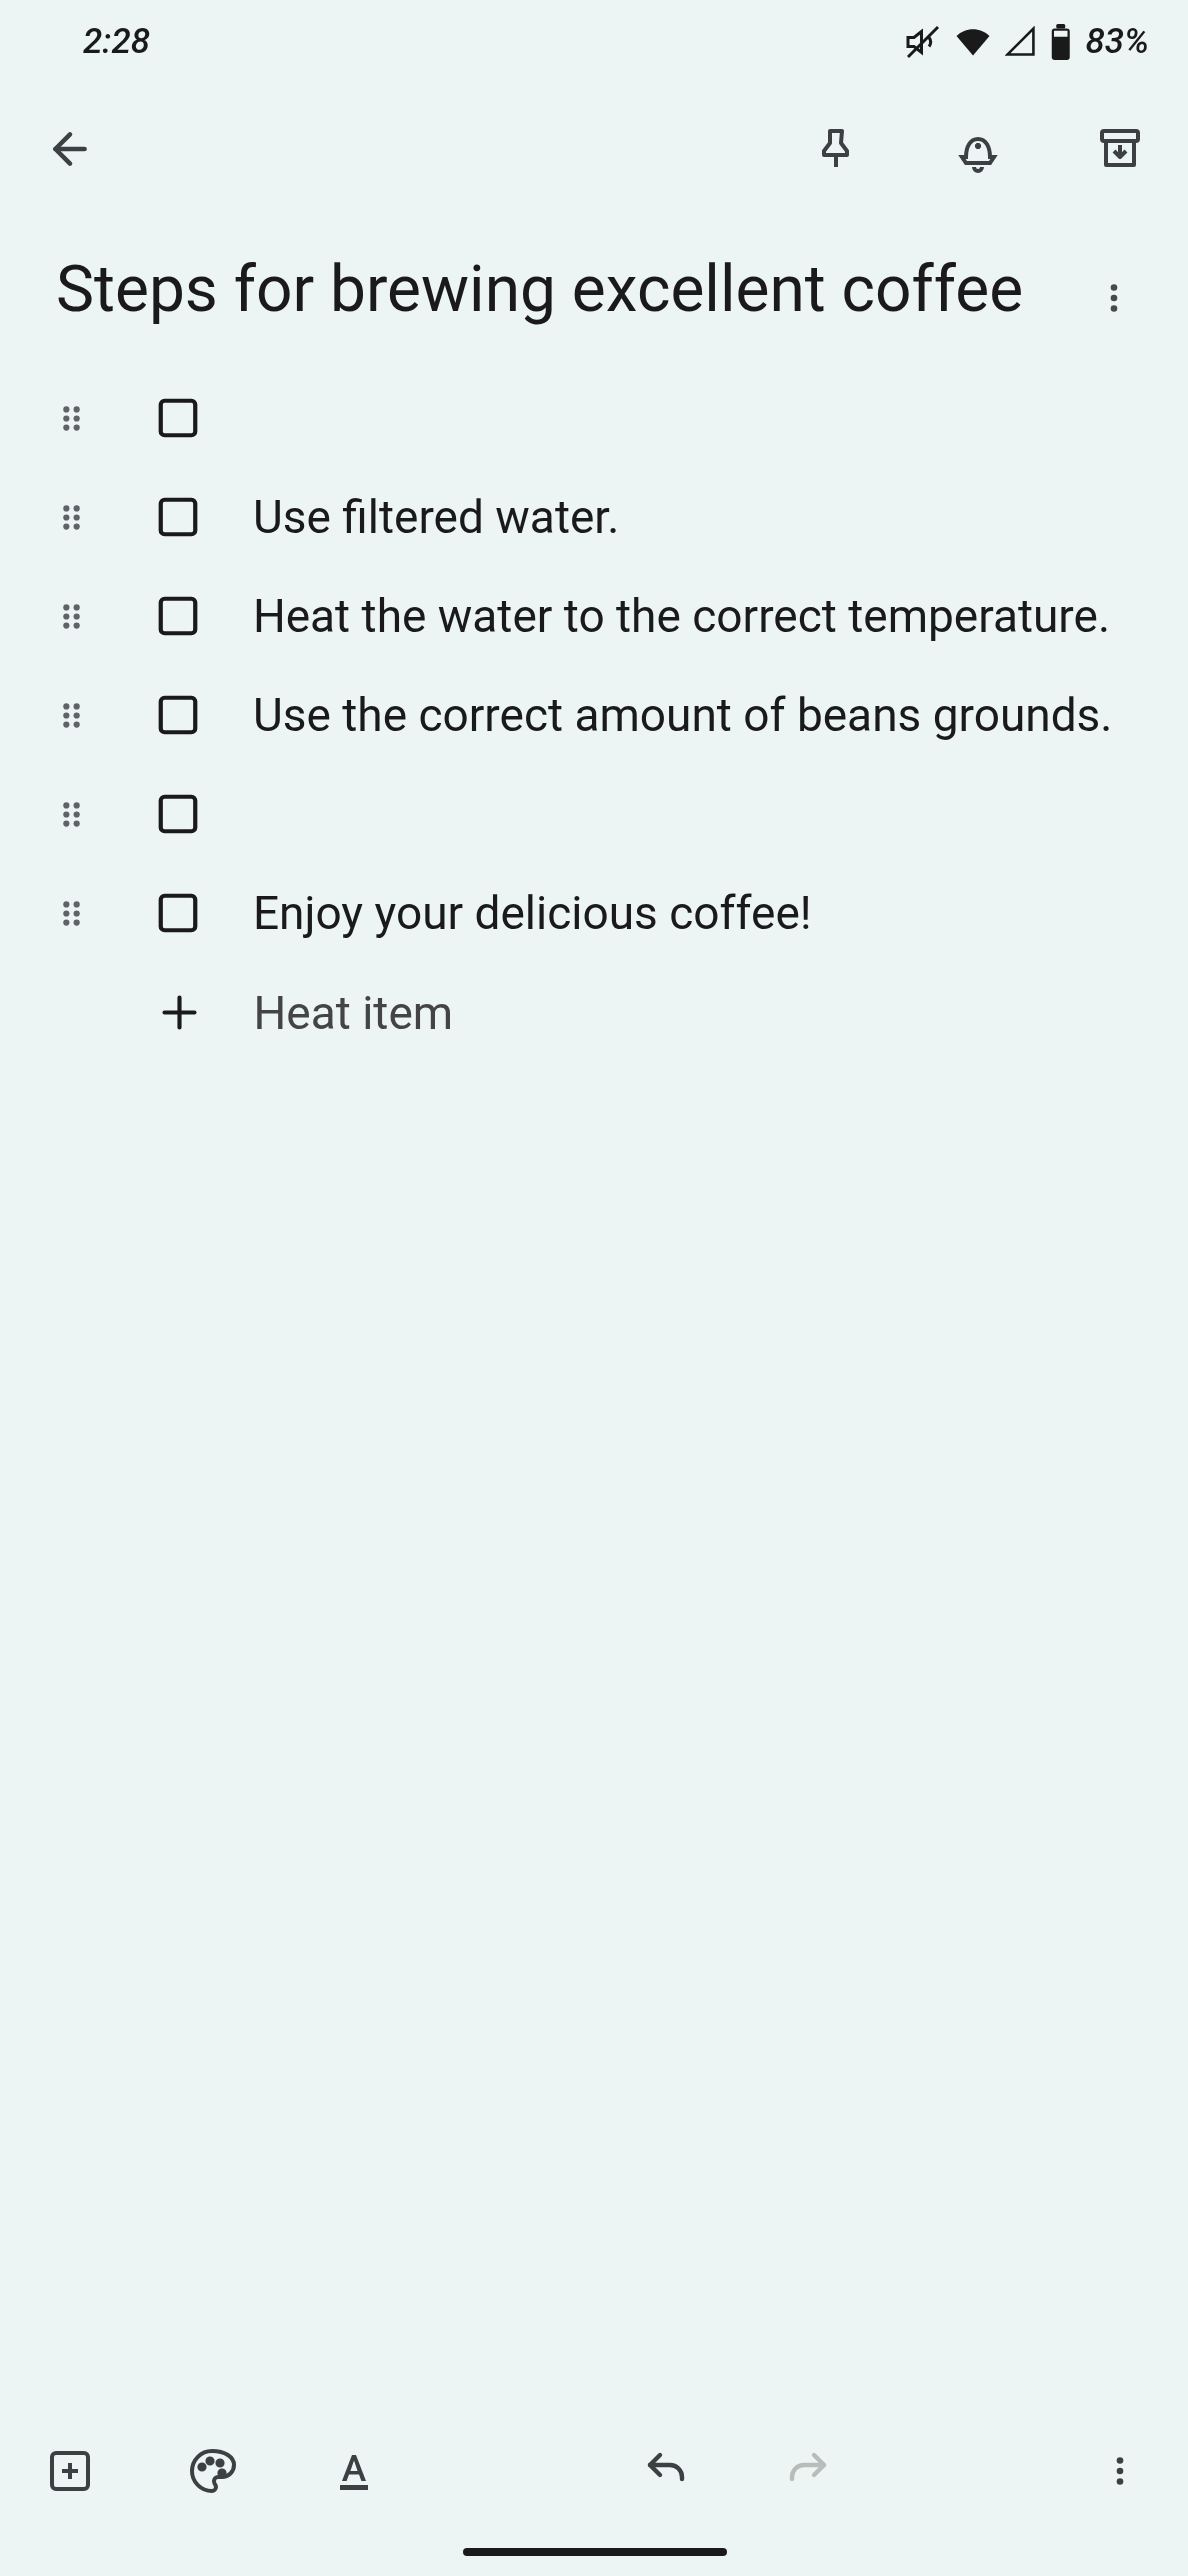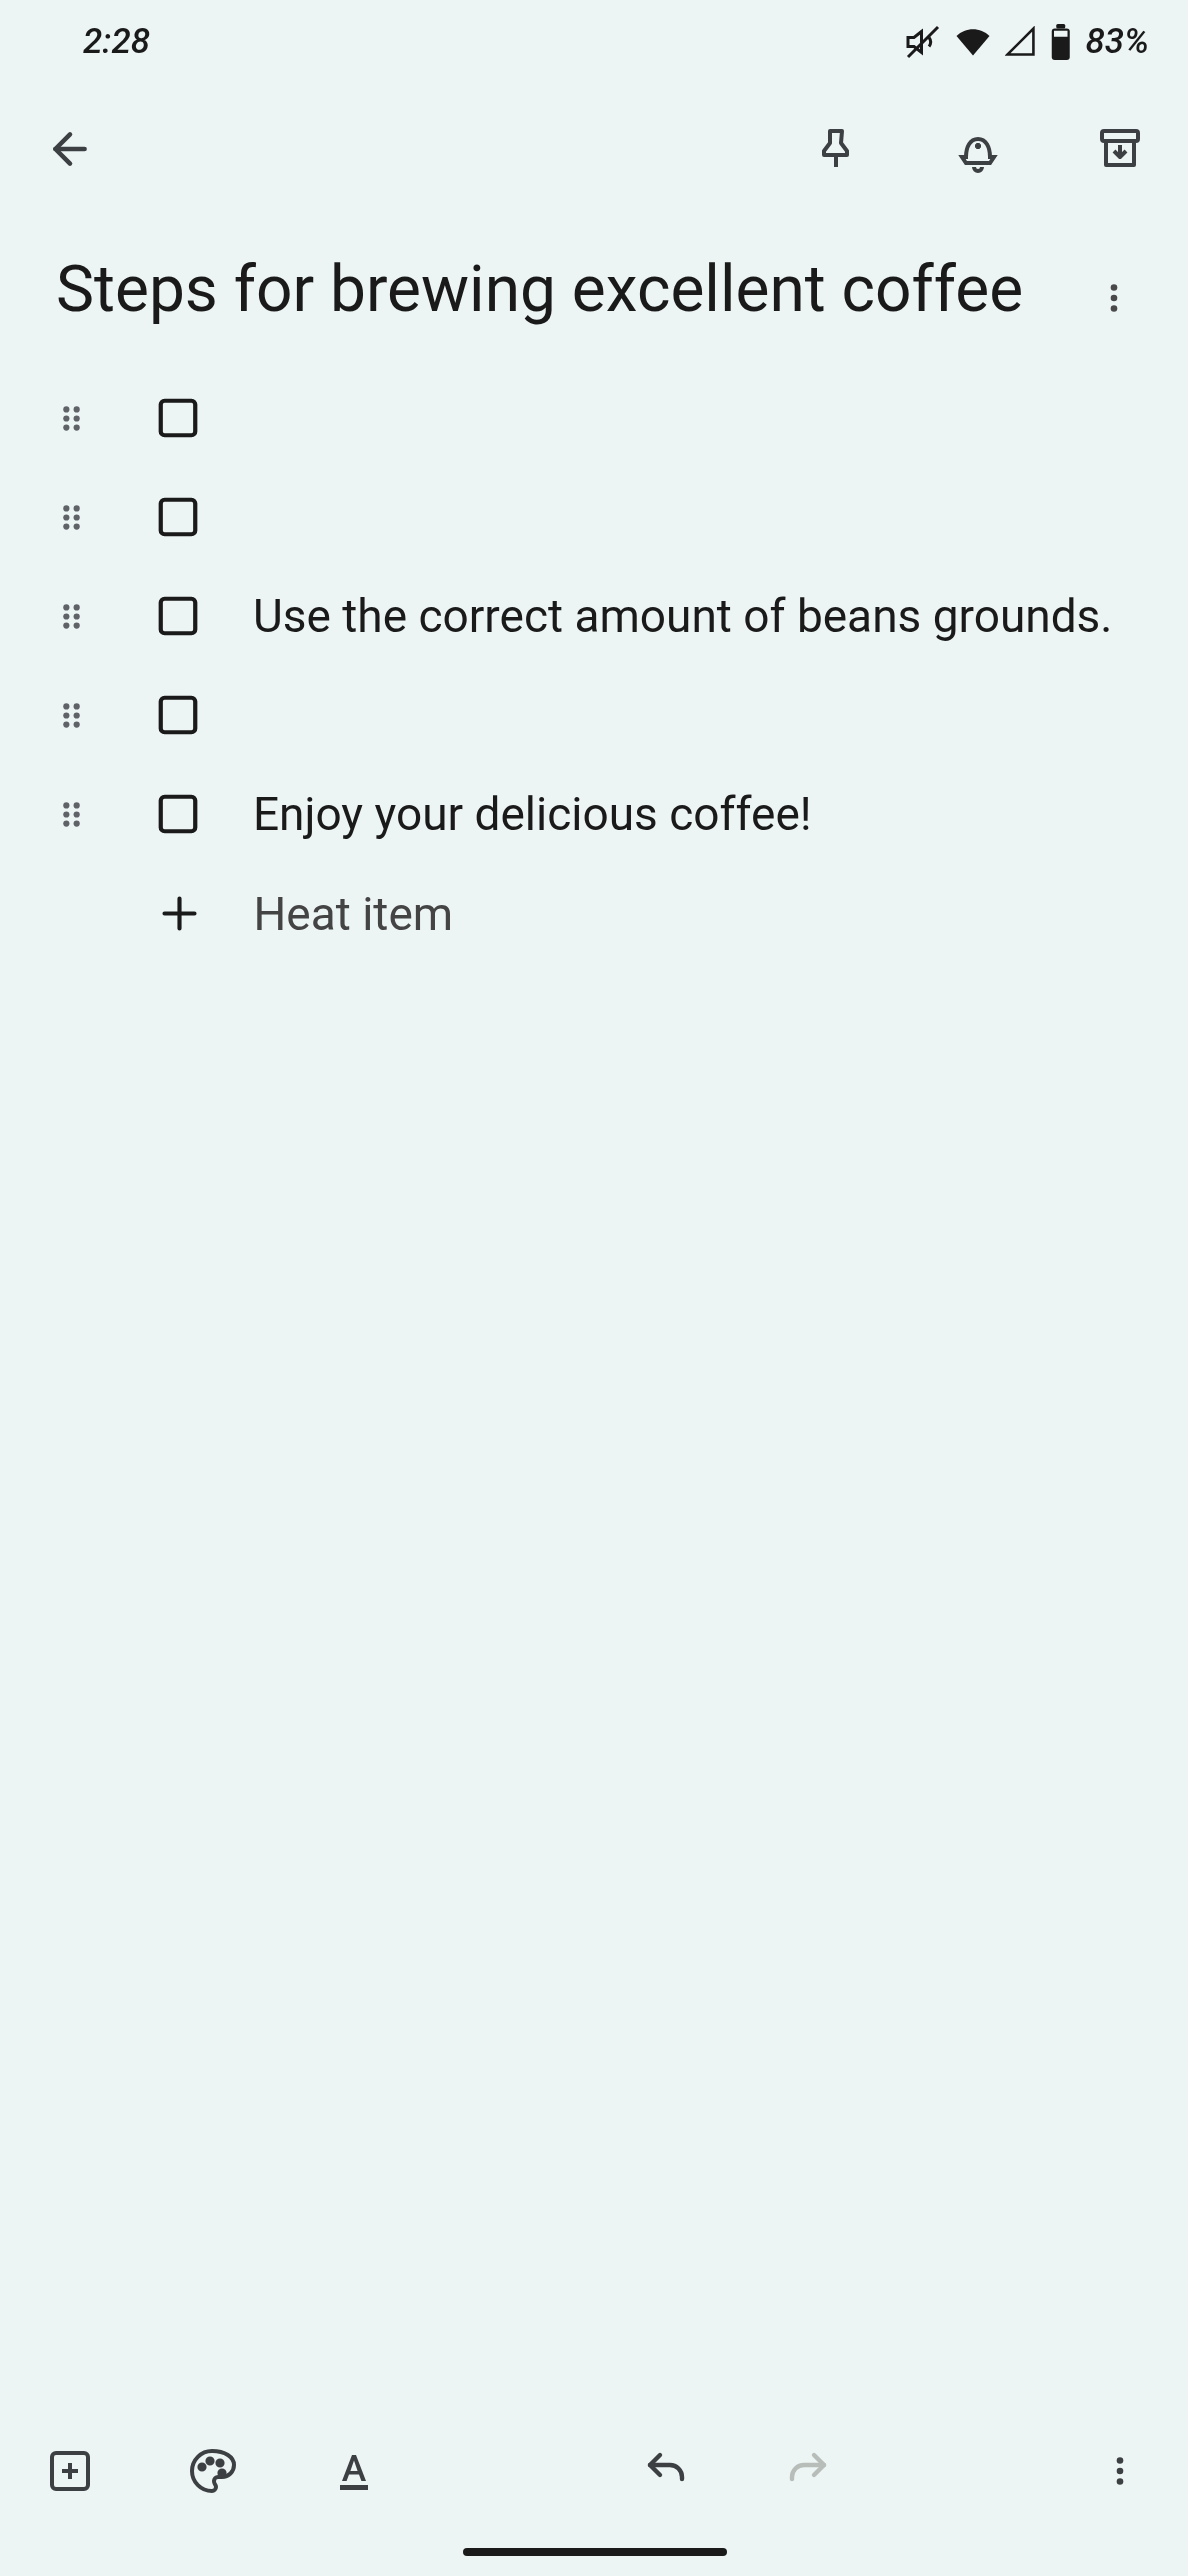--- a/index.html
+++ b/index.html
@@ -251,37 +251,56 @@
           <circle cx="16" cy="19" r="2.4"></circle>
         </svg>
     </div>
     <div class="checkbox">
       <svg width="46" height="46" viewBox="0 0 24 24" fill="none" stroke="currentColor" stroke-width="2.2">
           <rect x="3" y="3" width="18" height="18" rx="2"></rect>
         </svg>
     </div>
   </div>
 
-
-  <div class="check-item">
-    <div class="drag-handle">
-      <svg width="31" height="31" viewBox="0 0 24 24" fill="currentColor">
-          <circle cx="8" cy="5" r="2.4"></circle>
-          <circle cx="16" cy="5" r="2.4"></circle>
-          <circle cx="8" cy="12" r="2.4"></circle>
-          <circle cx="16" cy="12" r="2.4"></circle>
-          <circle cx="8" cy="19" r="2.4"></circle>
-          <circle cx="16" cy="19" r="2.4"></circle>
-        </svg>
-    </div>
-    <div class="checkbox">
-      <svg width="46" height="46" viewBox="0 0 24 24" fill="none" stroke="currentColor" stroke-width="2.2">
-          <rect x="3" y="3" width="18" height="18" rx="2"></rect>
-        </svg>
-    </div>
+  <div class="check-item">
+    <div class="drag-handle">
+      <svg width="31" height="31" viewBox="0 0 24 24" fill="currentColor">
+          <circle cx="8" cy="5" r="2.4"></circle>
+          <circle cx="16" cy="5" r="2.4"></circle>
+          <circle cx="8" cy="12" r="2.4"></circle>
+          <circle cx="16" cy="12" r="2.4"></circle>
+          <circle cx="8" cy="19" r="2.4"></circle>
+          <circle cx="16" cy="19" r="2.4"></circle>
+        </svg>
+    </div>
+    <div class="checkbox">
+      <svg width="46" height="46" viewBox="0 0 24 24" fill="none" stroke="currentColor" stroke-width="2.2">
+          <rect x="3" y="3" width="18" height="18" rx="2"></rect>
+        </svg>
+    </div>
+    <div class="item-text">Use filtered water.</div>
+  </div>
+
+  <div class="check-item">
+    <div class="drag-handle">
+      <svg width="31" height="31" viewBox="0 0 24 24" fill="currentColor">
+          <circle cx="8" cy="5" r="2.4"></circle>
+          <circle cx="16" cy="5" r="2.4"></circle>
+          <circle cx="8" cy="12" r="2.4"></circle>
+          <circle cx="16" cy="12" r="2.4"></circle>
+          <circle cx="8" cy="19" r="2.4"></circle>
+          <circle cx="16" cy="19" r="2.4"></circle>
+        </svg>
+    </div>
+    <div class="checkbox">
+      <svg width="46" height="46" viewBox="0 0 24 24" fill="none" stroke="currentColor" stroke-width="2.2">
+          <rect x="3" y="3" width="18" height="18" rx="2"></rect>
+        </svg>
+    </div>
+    <div class="item-text">Heat the water to the correct temperature.</div>
   </div>
 
   <div class="check-item">
     <div class="drag-handle">
       <svg width="31" height="31" viewBox="0 0 24 24" fill="currentColor">
           <circle cx="8" cy="5" r="2.4"></circle>
           <circle cx="16" cy="5" r="2.4"></circle>
           <circle cx="8" cy="12" r="2.4"></circle>
           <circle cx="16" cy="12" r="2.4"></circle>
           <circle cx="8" cy="19" r="2.4"></circle>

